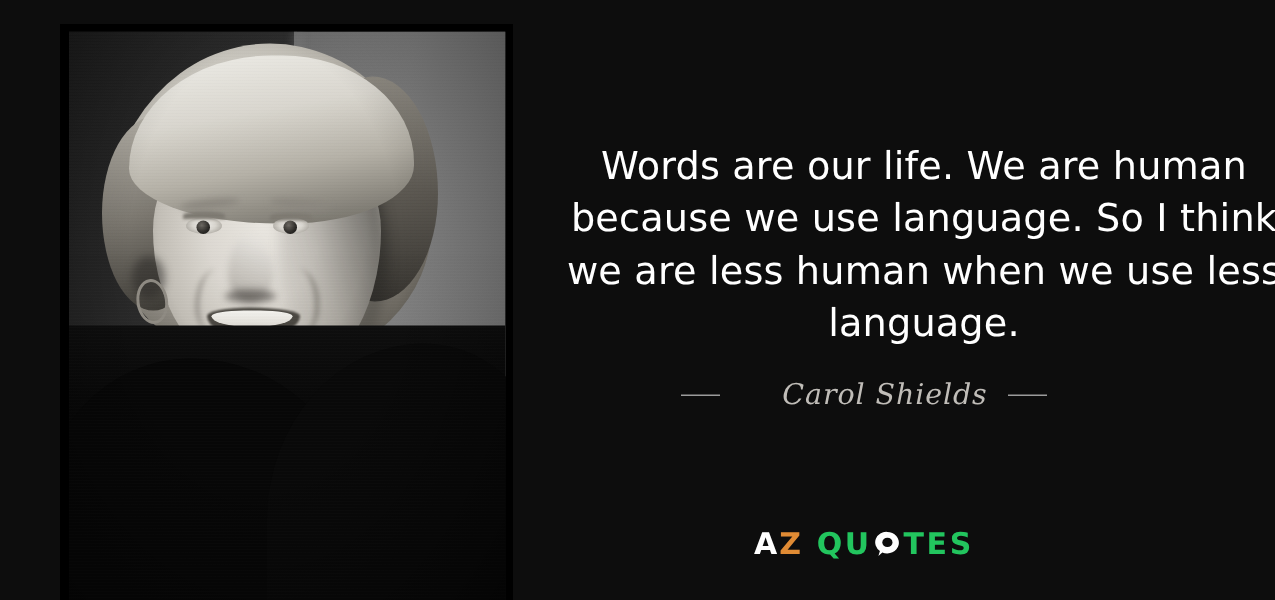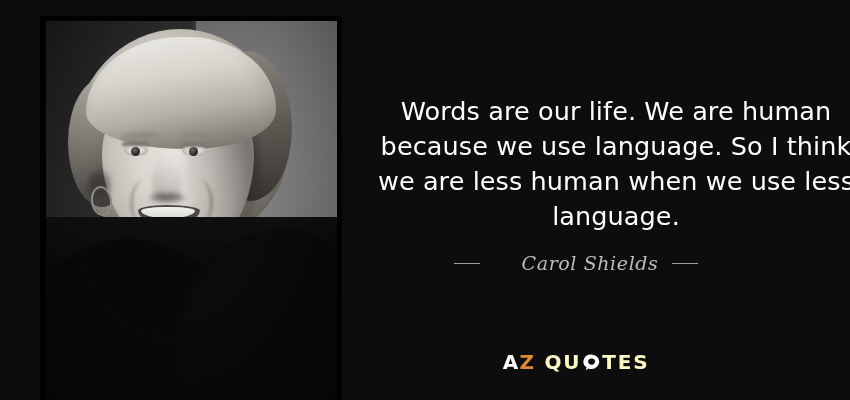--- a/index.html
+++ b/index.html
@@ -294,21 +294,21 @@
     font-weight: 700;
     font-size: 20px;
     letter-spacing: 1.4px;
   }
   #logo-a { color: #ffffff; }
   #logo-z { color: #e08b34; }
   #logo-az { display: inline-flex; }
   #logo-quotes {
     display: inline-flex;
     align-items: center;
-    color: #fef9c3;
+    color: #22c55e;
     letter-spacing: 1.8px;
   }
   #bubble-o {
     position: relative;
     display: inline-block;
     width: 17px;
     height: 17px;
     margin: 0 2px;
     vertical-align: middle;
   }

